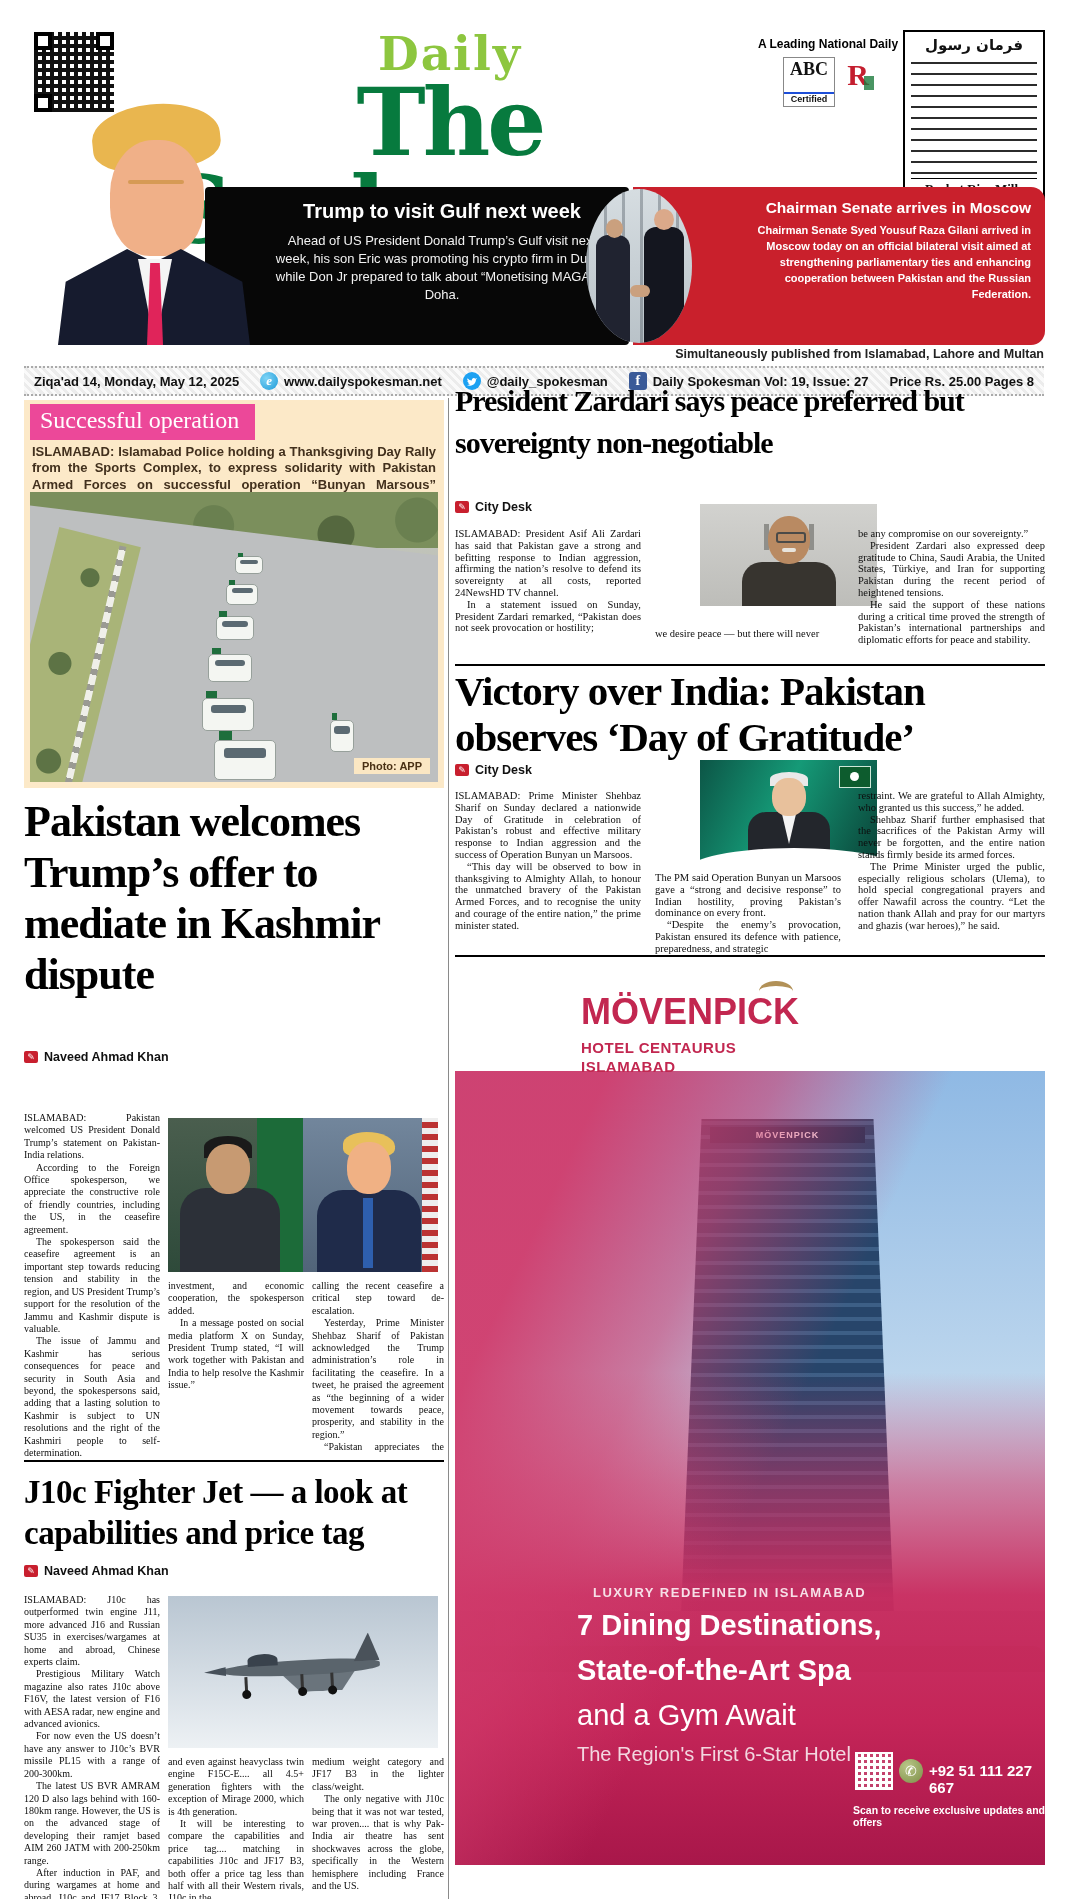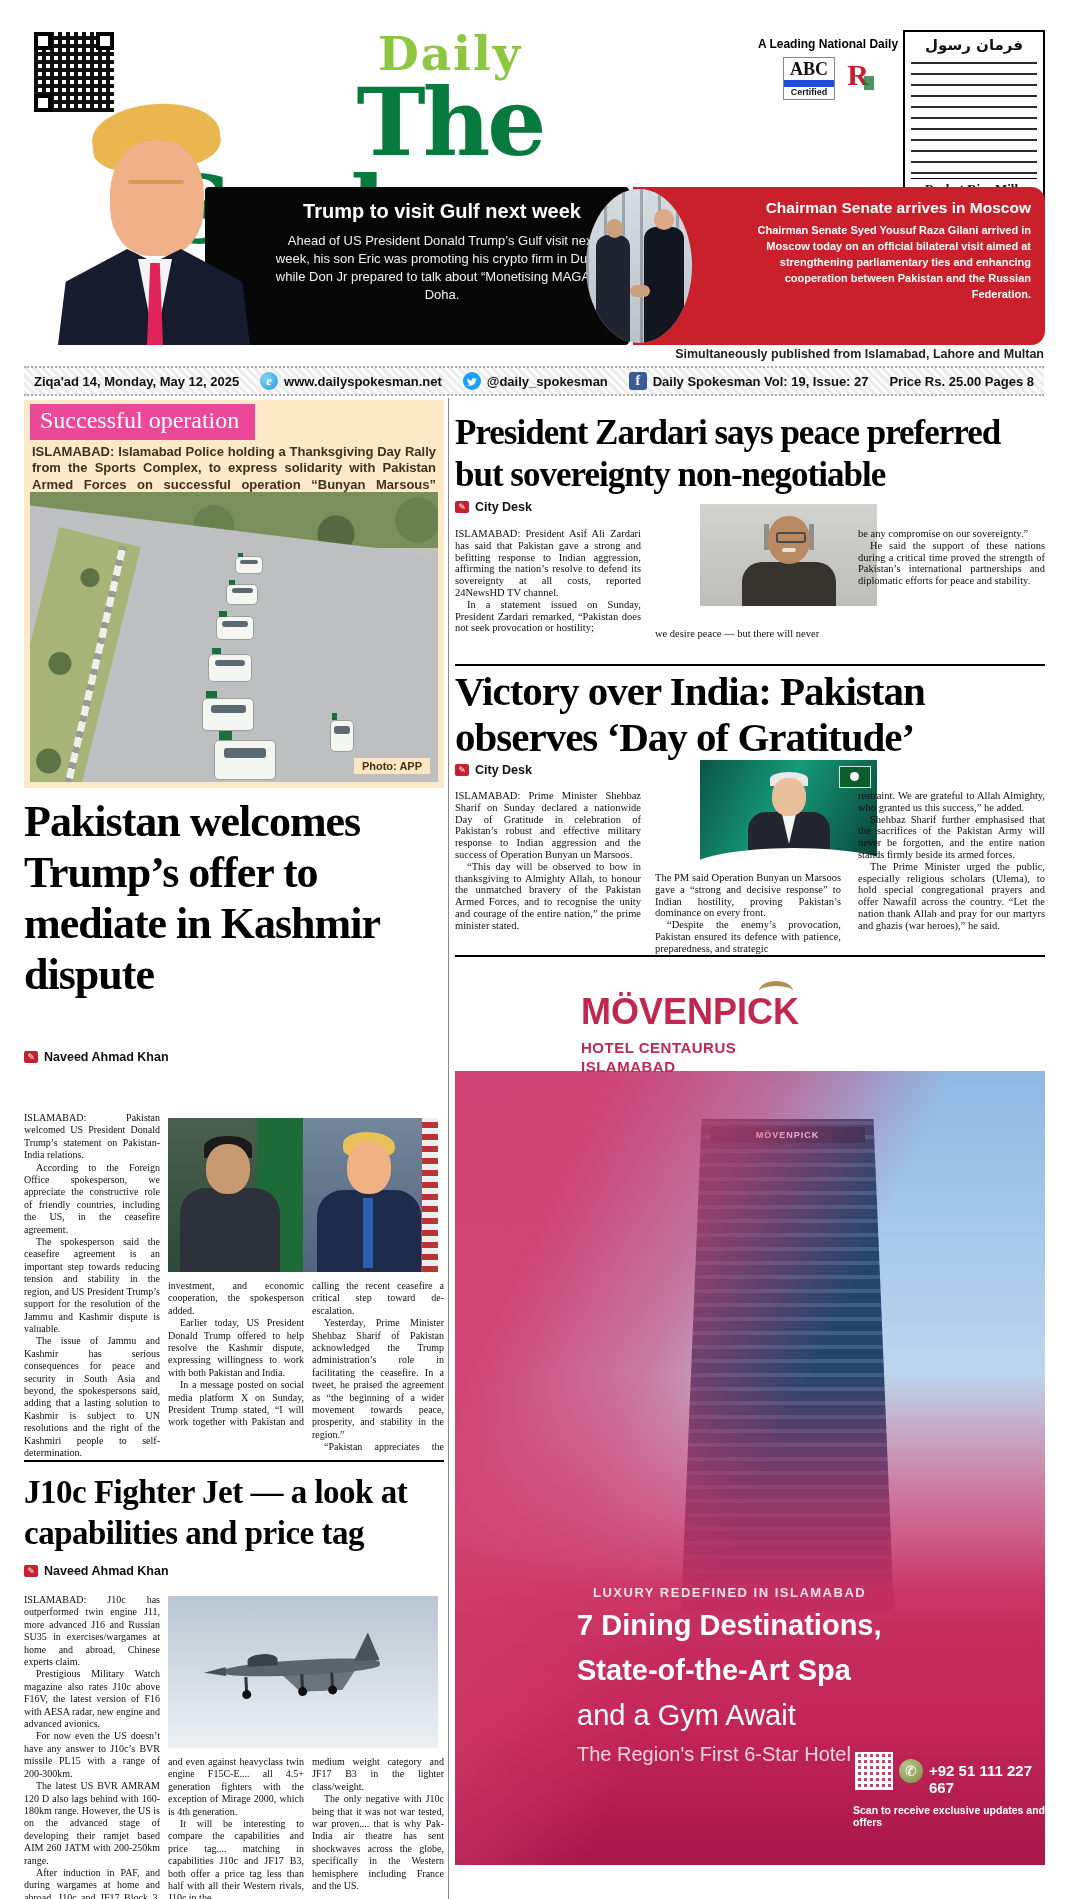--- a/index.html
+++ b/index.html
@@ -20,21 +20,21 @@
         clip-path:polygon(0 100%,4% 34%,36% 0,50% 14%,64% 0,96% 34%,100% 100%);}
   .trump .shirt{position:absolute;left:80px;bottom:0;width:34px;height:86px;background:#f4f4f4;clip-path:polygon(0 0,100% 0,50% 100%);}
   .trump .tie{position:absolute;left:89px;bottom:0;width:16px;height:82px;background:#e0245a;clip-path:polygon(20% 0,80% 0,100% 100%,0 100%);}
   .mast-center{position:absolute;left:140px;top:30px;width:620px;text-align:center;font-family:"DejaVu Serif","Liberation Serif",serif;}
   .daily{font-size:47px;font-weight:700;color:#8dc63f;letter-spacing:2px;line-height:1;}
   .spokes{font-size:93px;font-weight:700;color:#077a3e;letter-spacing:-3px;line-height:.95;margin-top:2px;}
   .rawalpindi{position:absolute;left:795px;top:219px;width:115px;text-align:right;font-size:13px;font-weight:700;letter-spacing:.5px;color:#222;}
   .tagline{position:absolute;left:748px;top:37px;width:160px;text-align:center;font-size:12px;font-weight:800;color:#000;}
   .abcbox{position:absolute;left:783px;top:57px;width:50px;background:#fff;border:1px solid #888;text-align:center;padding:2px 0;}
   .abcbox .abc{font-family:"Liberation Serif",serif;font-weight:700;font-size:18px;line-height:1;}
-  .abcbox .cert{font-size:9px;font-weight:700;border-top:7px solid #1d4ed8;margin-top:2px;}
+  .abcbox .cert{font-size:9px;font-weight:700;border-top:2px solid #1d4ed8;margin-top:14px;}
   .abcmark{position:absolute;left:842px;top:56px;width:32px;height:38px;font-family:"Liberation Serif",serif;
            font-weight:700;font-size:30px;color:#c41e2f;line-height:38px;text-align:center;}
   .abcmark::before{content:"";position:absolute;right:0;bottom:4px;width:10px;height:14px;background:#1c7a3c;opacity:.8;}
   .urdubox{position:absolute;left:903px;top:30px;width:142px;height:198px;box-sizing:border-box;border:2px solid #000;background:#fff;padding:4px 6px;}
   .urduhead{font-size:15px;font-weight:800;text-align:center;direction:rtl;font-family:"DejaVu Sans",sans-serif;}
   .urdulines{height:116px;margin-top:4px;background:
       repeating-linear-gradient(0deg,#2b2b2b 0 2px,transparent 2px 11px),
       repeating-linear-gradient(90deg,#fff 0 2px,transparent 2px 9px);}
   .urdufoot{border-top:1.5px solid #000;margin-top:4px;padding-top:3px;text-align:center;
             font-family:"Liberation Serif",serif;font-weight:700;font-size:13px;line-height:1.15;}
@@ -91,21 +91,21 @@
   .p-curb{position:absolute;left:52px;top:50px;width:7px;height:115%;background:repeating-linear-gradient(0deg,#efefe9 0 10px,#9a9a93 10px 16px);transform:rotate(13deg);}
   .car{position:absolute;background:#f4f6f2;border:1px solid #97a09b;border-radius:5px;}
   .car::before{content:"";position:absolute;left:15%;top:18%;width:70%;height:26%;background:#5b6a72;border-radius:3px;}
   .car::after{content:"";position:absolute;left:6%;top:-26%;width:22%;height:24%;background:#1e6e3c;}
   .pcredit{position:absolute;right:8px;bottom:8px;background:#fbe7c3;color:#4a3115;font-size:11px;font-weight:700;padding:2px 8px;}
 
   
   .hl{position:absolute;font-family:"Liberation Serif",serif;font-weight:700;color:#000;}
   .h-kash{left:24px;top:796px;width:420px;font-size:44px;line-height:51px;letter-spacing:-1px;}
   .h-j10c{left:24px;top:1472px;width:420px;font-size:33px;line-height:41px;letter-spacing:-.5px;}
-  .h-zard{left:455px;top:412px;width:592px;font-size:35px;line-height:42px;letter-spacing:-1px;}
+  .h-zard{left:455px;top:380px;width:592px;font-size:30px;line-height:42px;letter-spacing:-1px;}
   .h-vict{left:455px;top:668px;width:592px;font-size:41px;line-height:46px;letter-spacing:-1px;}
   .byline{position:absolute;display:flex;align-items:center;gap:6px;font-size:12.5px;font-weight:800;color:#111;}
   .pen{display:inline-block;width:14px;height:12px;background:#c81f2e;border-radius:2px;color:#fff;
        font-size:9px;line-height:12px;text-align:center;}
   .bodycol{position:absolute;font-family:"Liberation Serif",serif;text-align:justify;color:#0d0d0d;overflow:hidden;}
   .bodycol p{margin:0;text-indent:12px;}
   .bodycol p:first-child{text-indent:0;}
   .bc-left{font-size:10px;line-height:12.4px;}
   .bc-right{font-size:10.5px;line-height:11.8px;}
 
@@ -307,21 +307,20 @@
     <div class="kp-r">
         <div class="stripes"></div>
         <div class="body"></div>
         <div class="tie"></div>
         <div class="hair"></div>
         <div class="head"></div>
       </div>
   </div>
   <div class="bodycol bc-left" style="left:168px;top:1280px;width:136px;height:150px">
       <p>investment, and economic cooperation, the spokesperson added.</p>
-      <p>Earlier today, US President Donald Trump offered to help resolve the Kashmir dispute, expressing willingness to work with both Pakistan and India.</p>
       <p>In a message posted on social media platform X on Sunday, President Trump stated, “I will work together with Pakistan and India to help resolve the Kashmir issue.”</p>
     </div>
   <div class="bodycol bc-left" style="left:312px;top:1280px;width:132px;height:175px">
       <p>calling the recent ceasefire a critical step toward de-escalation.</p>
       <p>Yesterday, Prime Minister Shehbaz Sharif of Pakistan acknowledged the Trump administration’s role in facilitating the ceasefire. In a tweet, he praised the agreement as “the beginning of a wider movement towards peace, prosperity, and stability in the region.”</p>
       <p>“Pakistan appreciates the United States for facilitating this outcome, which we have accepted in the interest of regional peace and stability,” Sharif wrote.</p>
     </div>
 
   <div class="hdiv" style="left:24px;top:1460px;width:420px"></div>
 
@@ -374,20 +373,21 @@
       <div class="zp-hair"></div>
       <div class="zp-head"></div>
       <div class="zp-glass"></div>
       <div class="zp-mo"></div>
   </div>
   <div class="bodycol bc-right" style="left:655px;top:628px;width:224px;height:14px">
       <p>we desire peace — but there will never</p>
     </div>
   <div class="bodycol bc-right" style="left:858px;top:528px;width:187px;height:132px">
       <p>be any compromise on our sovereignty.”</p>
+      <p>President Zardari also expressed deep gratitude to China, Saudi Arabia, the United States, Türkiye, and Iran for supporting Pakistan during the recent period of heightened tensions.</p>
       <p>He said the support of these nations during a critical time proved the strength of Pakistan’s international partnerships and diplomatic efforts for peace and stability.</p>
     </div>
 
   <div class="hdiv" style="left:455px;top:664px;width:590px"></div>
 
   <h1 class="hl h-vict" style="margin:0">Victory over India: Pakistan observes ‘Day of Gratitude’</h1>
   <div class="byline" style="left:455px;top:763px">
     <span class="pen">✎</span>
     <span>City Desk</span>
   </div>

